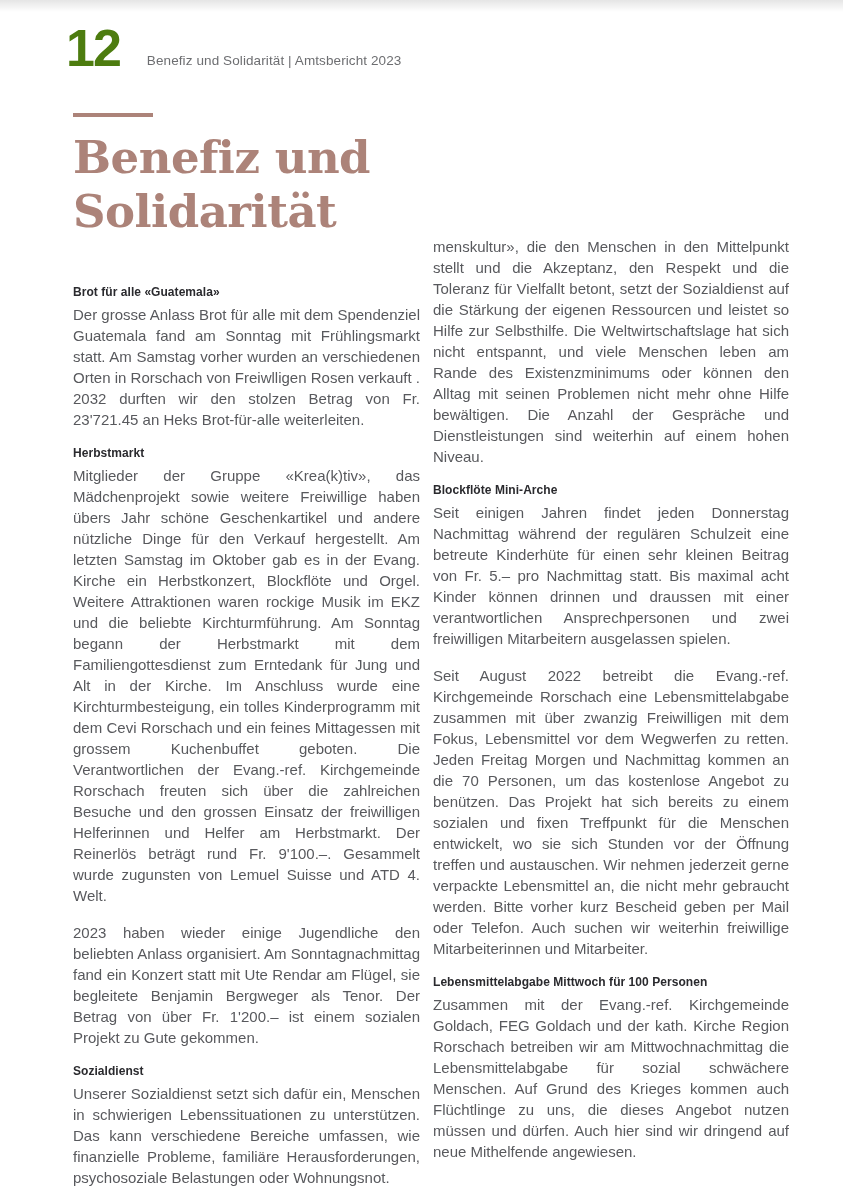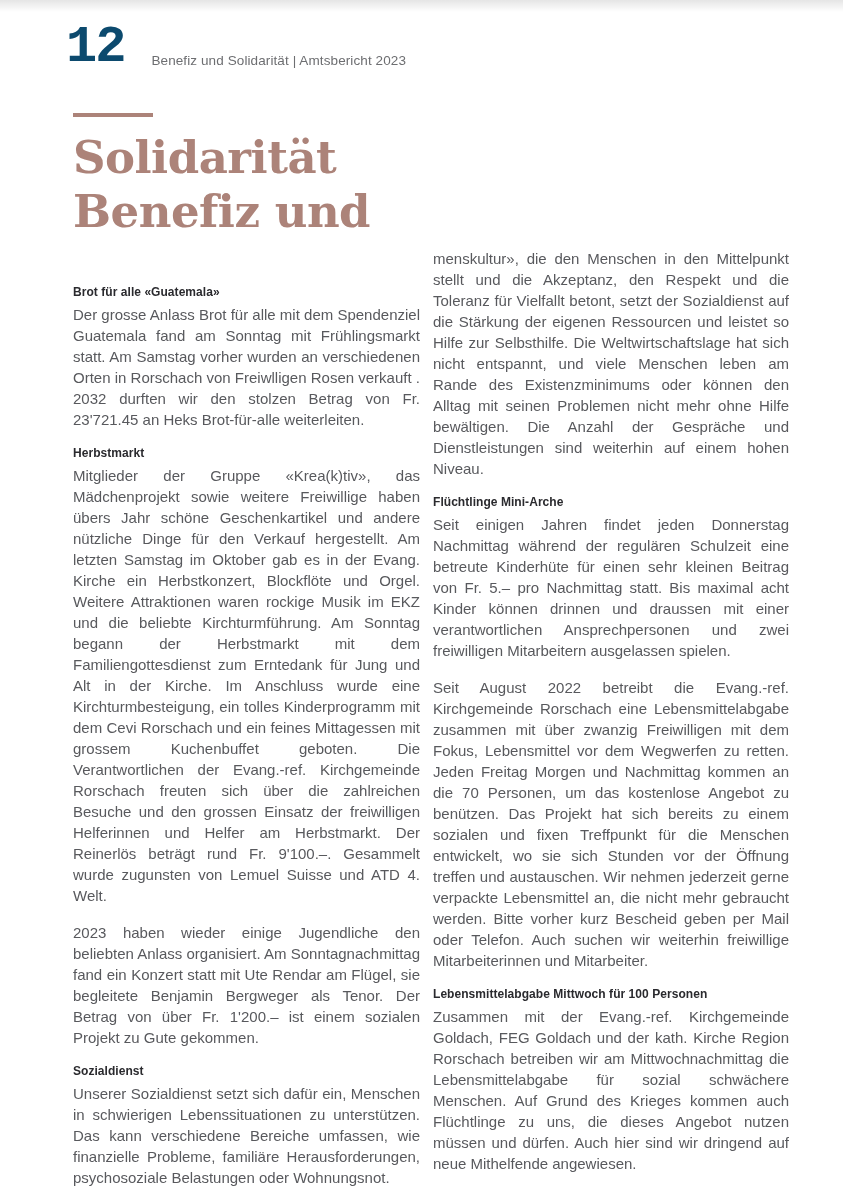--- a/index.html
+++ b/index.html
@@ -13,23 +13,23 @@
   }
   .top-shade {
     position: absolute; top: 0; left: 0; right: 0; height: 12px;
     background: linear-gradient(to bottom, rgba(0,0,0,0.10), rgba(0,0,0,0));
   }
   .header {
     position: absolute; top: 26px; left: 66px;
     display: flex; align-items: flex-end; gap: 27px;
   }
   .page-number {
-    font-family: Liberation Mono, monospace;
+    font-family: Liberation Sans, sans-serif;
     font-weight: 700; font-size: 52px; line-height: 0.86;
-    color: #0c4a6e; letter-spacing: -2px;
+    color: #4d7c0f; letter-spacing: -2px;
   }
   .header-line {
     font-size: 13.5px; color: #6d6e71; padding-bottom: 3px; letter-spacing: 0.1px;
   }
   .content {
     position: absolute; top: 105px; left: 73px; right: 54px;
     display: flex; gap: 13px;
   }
   .col-left  { flex: 0 0 347px; max-width: 347px; }
   .col-right { flex: 1 1 auto; padding-top: 131px; }
@@ -59,22 +59,22 @@
 <div class="header">
   <div class="page-number">12</div>
   <div class="header-line">Benefiz und Solidarität | Amtsbericht 2023</div>
 </div>
 
 <div class="content">
 
   <div class="col-left">
     <div class="accent-rule" style="background: rgb(172, 131, 121);"></div>
     <div class="page-title" style="color: rgb(172, 131, 121);">
+      <div>Benefiz und</div>
       <div>Solidarität</div>
-      <div>Benefiz und</div>
     </div>
 
     <div class="section first-left">
       <h3>Brot für alle «Guatemala»</h3>
       <p>Der grosse Anlass Brot für alle mit dem Spendenziel Guatemala fand am Sonntag mit Frühlingsmarkt statt. Am Samstag vorher wurden an verschiedenen Orten in Rorschach von Freiwlligen Rosen verkauft . 2032 durften wir den stolzen Betrag von Fr. 23'721.45 an Heks Brot-für-alle weiterleiten.</p>
     </div>
 
     <div class="section">
       <h3>Herbstmarkt</h3>
       <p>Mitglieder der Gruppe «Krea(k)tiv», das Mädchenprojekt sowie weitere Freiwillige haben übers Jahr schöne Geschenkartikel und andere nützliche Dinge für den Verkauf hergestellt. Am letzten Samstag im Oktober gab es in der Evang. Kirche ein Herbstkonzert, Blockflöte und Orgel. Weitere Attraktionen waren rockige Musik im EKZ und die beliebte Kirchturmführung. Am Sonntag begann der Herbstmarkt mit dem Familiengottesdienst zum Erntedank für Jung und Alt in der Kirche. Im Anschluss wurde eine Kirchturmbesteigung, ein tolles Kinderprogramm mit dem Cevi Rorschach und ein feines Mittagessen mit grossem Kuchenbuffet geboten. Die Verantwortlichen der Evang.-ref. Kirchgemeinde Rorschach freuten sich über die zahlreichen Besuche und den grossen Einsatz der freiwilligen Helferinnen und Helfer am Herbstmarkt. Der Reinerlös beträgt rund Fr. 9'100.–. Gesammelt wurde zugunsten von Lemuel Suisse und ATD 4. Welt.</p>
@@ -86,26 +86,26 @@
 
     <div class="section">
       <h3>Sozialdienst</h3>
       <p>Unserer Sozialdienst setzt sich dafür ein, Menschen in schwierigen Lebenssituationen zu unterstützen. Das kann verschiedene Bereiche umfassen, wie finanzielle Probleme, familiäre Herausforderungen, psychosoziale Belastungen oder Wohnungsnot.</p>
 
     </div>
   </div>
 
   <div class="col-right">
 
-    <div class="section" style="margin-top:12px;">
+    <div class="section" style="margin-top:0;">
       <p>menskultur», die den Menschen in den Mittelpunkt stellt und die Akzeptanz, den Respekt und die Toleranz für Vielfallt betont, setzt der Sozialdienst auf die Stärkung der eigenen Ressourcen und leistet so Hilfe zur Selbsthilfe. Die Weltwirtschaftslage hat sich nicht entspannt, und viele Menschen leben am Rande des Existenzminimums oder können den Alltag mit seinen Problemen nicht mehr ohne Hilfe bewältigen. Die Anzahl der Gespräche und Dienstleistungen sind weiterhin auf einem hohen Niveau.</p>
     </div>
 
     <div class="section">
-      <h3>Flüchtlinge Mini-Arche</h3>
+      <h3>Blockflöte Mini-Arche</h3>
       <p>Seit einigen Jahren findet jeden Donnerstag Nachmittag während der regulären Schulzeit eine betreute Kinderhüte für einen sehr kleinen Beitrag von Fr. 5.– pro Nachmittag statt. Bis maximal acht Kinder können drinnen und draussen mit einer verantwortlichen Ansprechpersonen und zwei freiwilligen Mitarbeitern ausgelassen spielen.</p>
     </div>
 
     <div class="section">
       <p>Seit August 2022 betreibt die Evang.-ref. Kirchgemeinde Rorschach eine Lebensmittelabgabe zusammen mit über zwanzig Freiwilligen mit dem Fokus, Lebensmittel vor dem Wegwerfen zu retten. Jeden Freitag Morgen und Nachmittag kommen an die 70 Personen, um das kostenlose Angebot zu benützen. Das Projekt hat sich bereits zu einem sozialen und fixen Treffpunkt für die Menschen entwickelt, wo sie sich Stunden vor der Öffnung treffen und austauschen. Wir nehmen jederzeit gerne verpackte Lebensmittel an, die nicht mehr gebraucht werden. Bitte vorher kurz Bescheid geben per Mail oder Telefon. Auch suchen wir weiterhin freiwillige Mitarbeiterinnen und Mitarbeiter.</p>
     </div>
 
     <div class="section">
       <h3>Lebensmittelabgabe Mittwoch für 100 Personen</h3>
       <p>Zusammen mit der Evang.-ref. Kirchgemeinde Goldach, FEG Goldach und der kath. Kirche Region Rorschach betreiben wir am Mittwochnachmittag die Lebensmittelabgabe für sozial schwächere Menschen. Auf Grund des Krieges kommen auch Flüchtlinge zu uns, die dieses Angebot nutzen müssen und dürfen. Auch hier sind wir dringend auf neue Mithelfende angewiesen.</p>

